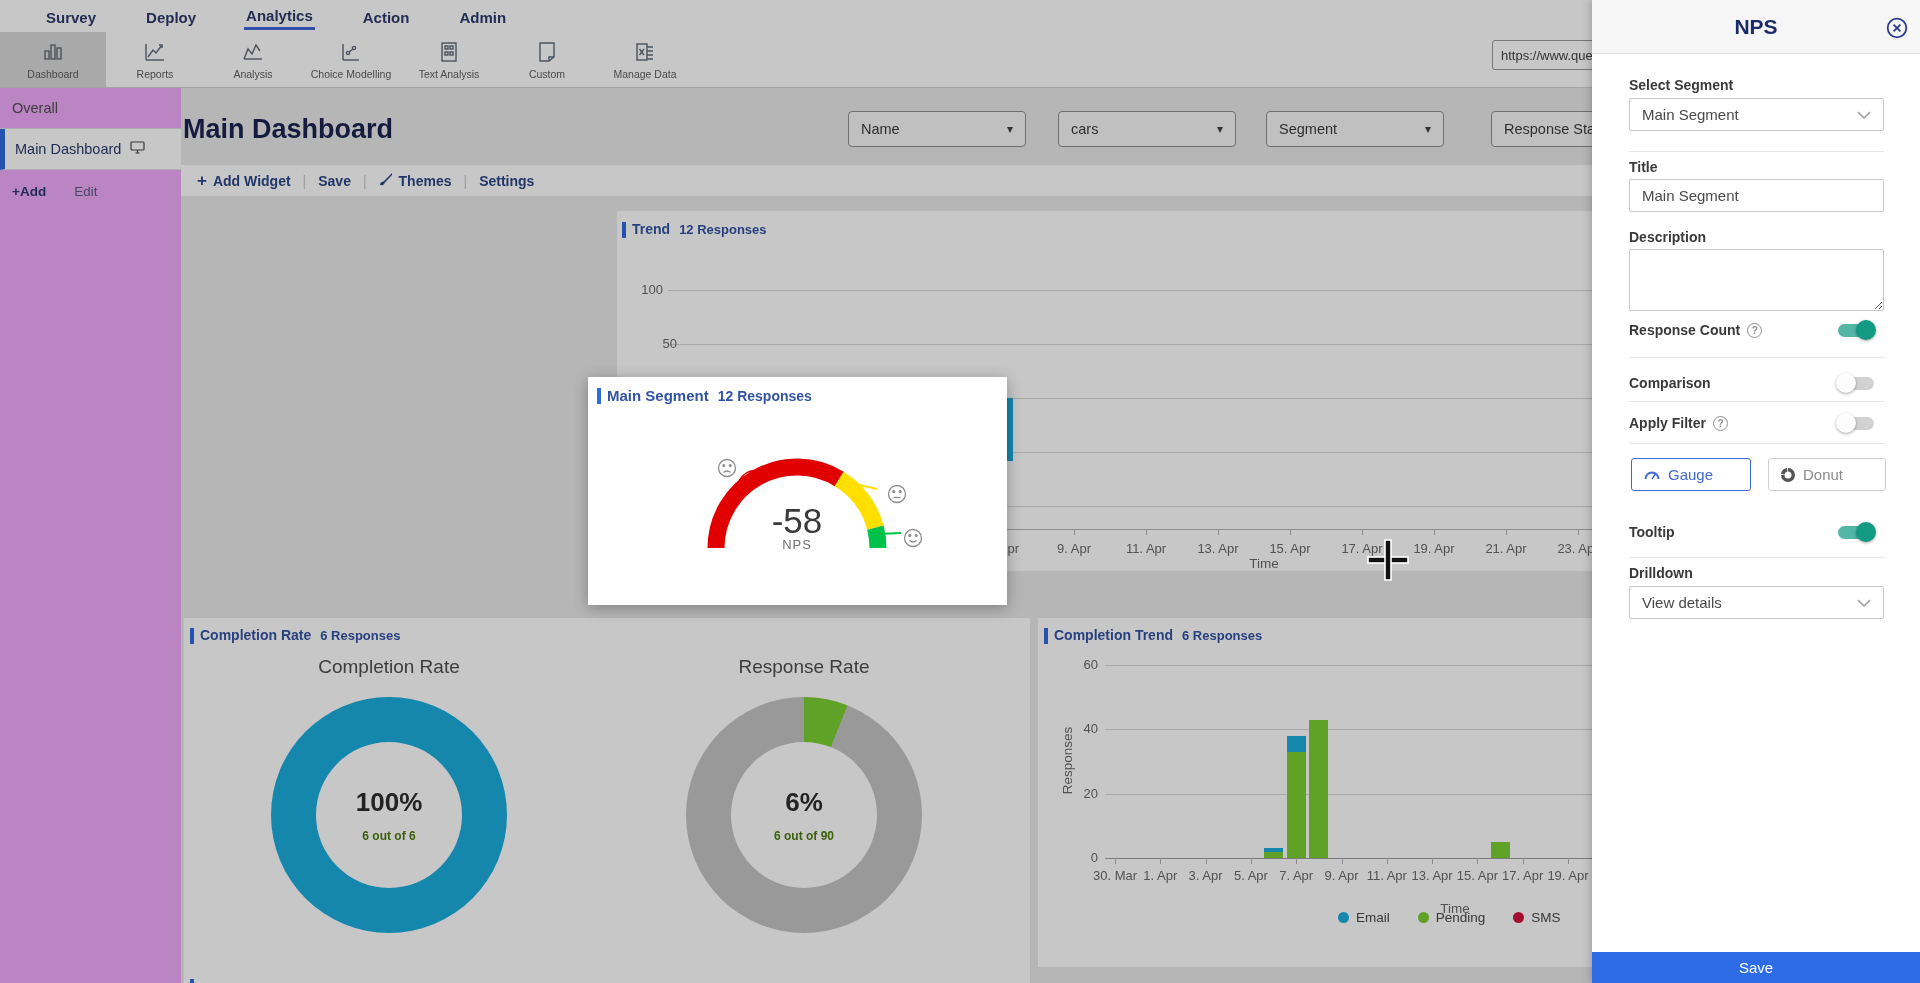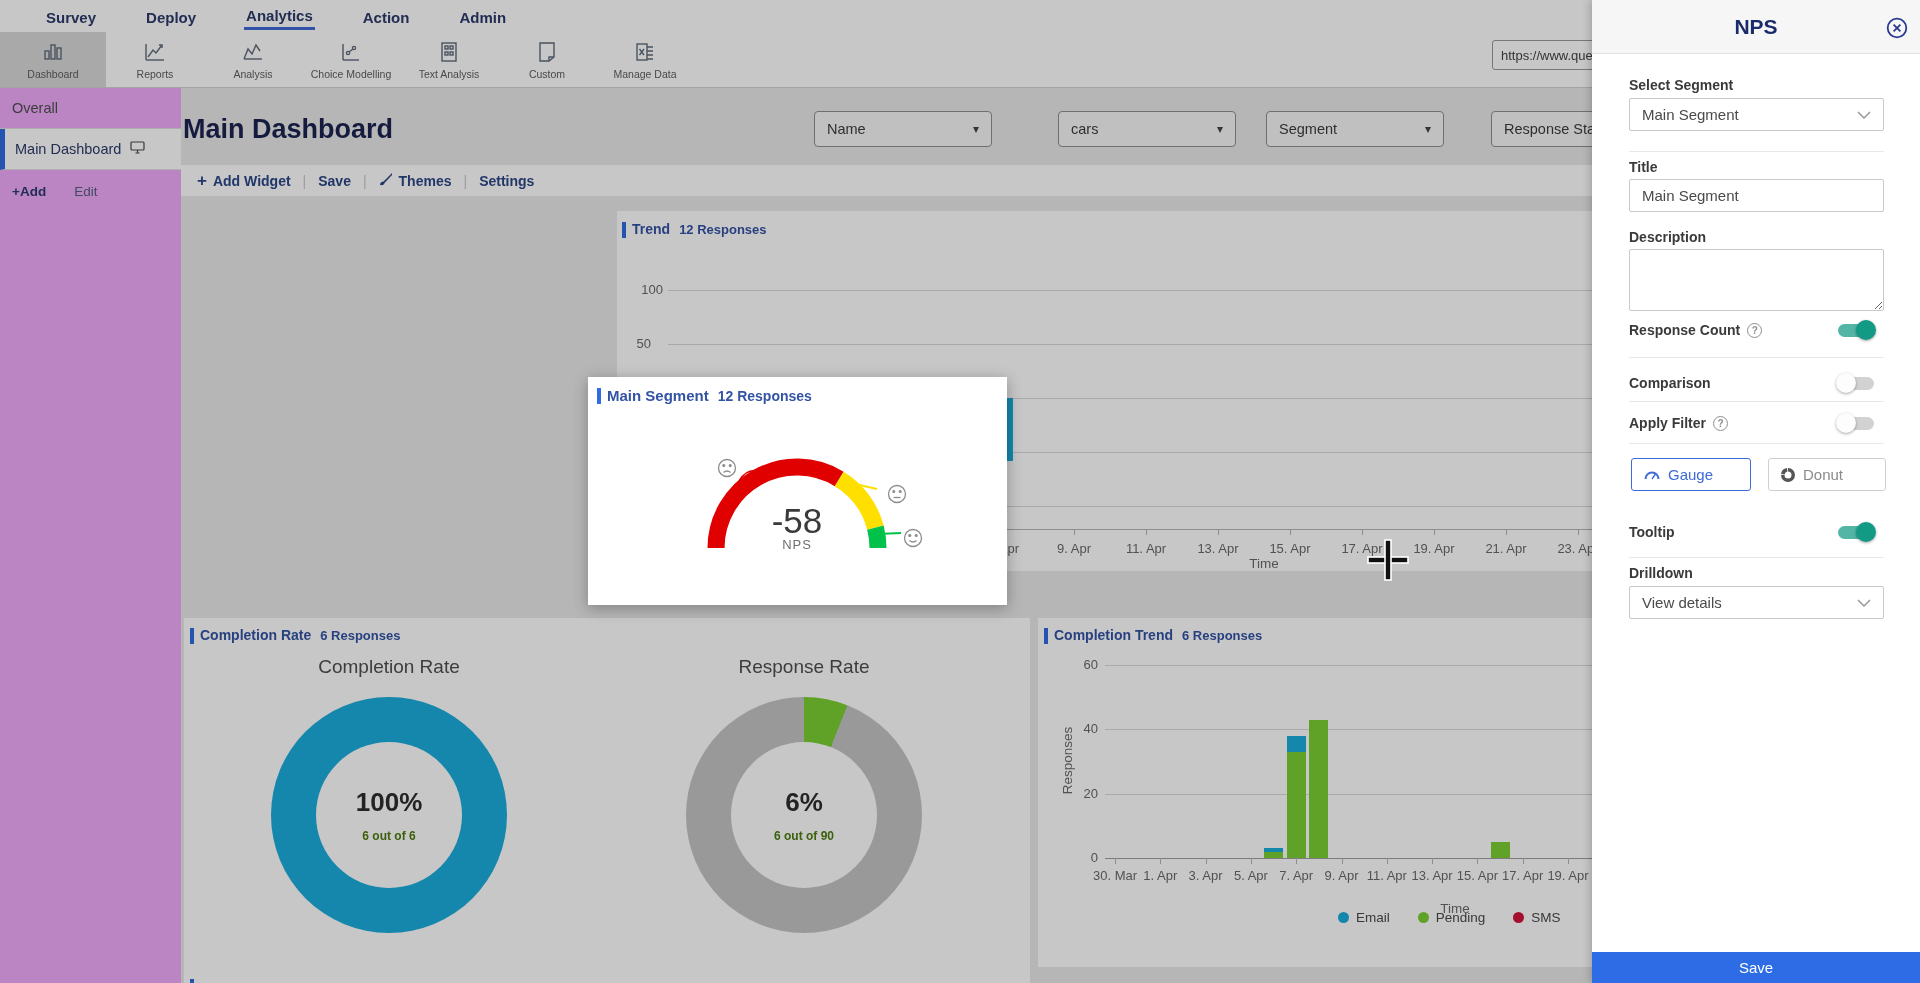--- a/index.html
+++ b/index.html
@@ -220,21 +220,21 @@
           </svg></span>
     </div>
     <div class="sb-actions">
       <span class="act">+Add</span>
       <span class="act edit">Edit</span>
     </div>
   </aside>
 
   <h1 class="h1">Main Dashboard</h1>
 
-  <div class="filterbox" style="left:814px;">
+  <div class="filterbox" style="left:848px;">
     <span>Name</span>
     <span class="caret">▾</span>
   </div>
   <div class="filterbox" style="left:1058px;">
     <span>cars</span>
     <span class="caret">▾</span>
   </div>
   <div class="filterbox" style="left:1266px;">
     <span>Segment</span>
     <span class="caret">▾</span>
@@ -269,21 +269,21 @@
   <div class="card" style="left:617px; top:211px; width:1259px; height:360px;">
     <div class="accent" style="left:5px; top:11px; height:16px;"></div>
     <div class="wtitle-row" style="left:15px; top:10px;">
       <span class="wtitle">Trend</span>
       <span class="wcount">12 Responses</span>
     </div>
     <div id="trend-plot" style="position:absolute; left:0; top:0; width:1259px; height:360px;">
         <div class="gridline" style="left: 51px; top: 79px; width: 1188px;"></div>
         <div class="ytick" style="left: 16px; top: 71px;">100</div>
         <div class="gridline" style="left: 51px; top: 133px; width: 1188px;"></div>
-        <div class="ytick" style="left: 4px; top: 125px;">50</div>
+        <div class="ytick" style="left: 30px; top: 125px;">50</div>
         <div class="gridline" style="left: 51px; top: 187px; width: 1188px;"></div>
         <div class="ytick" style="left: 16px; top: 179px;">0</div>
         <div class="gridline" style="left: 51px; top: 241px; width: 1188px;"></div>
         <div class="ytick" style="left: 16px; top: 233px;">-50</div>
         <div class="gridline" style="left: 51px; top: 295px; width: 1188px;"></div>
         <div class="ytick" style="left: 16px; top: 287px;">-100</div>
         <div class="axisline" style="left: 51px; top: 318px; width: 1188px;"></div>
         <div class="tickmark" style="left: 385px; top: 318px;"></div>
         <div class="xtick" style="left: 353px; top: 330px;">7. Apr</div>
         <div class="tickmark" style="left: 457px; top: 318px;"></div>

